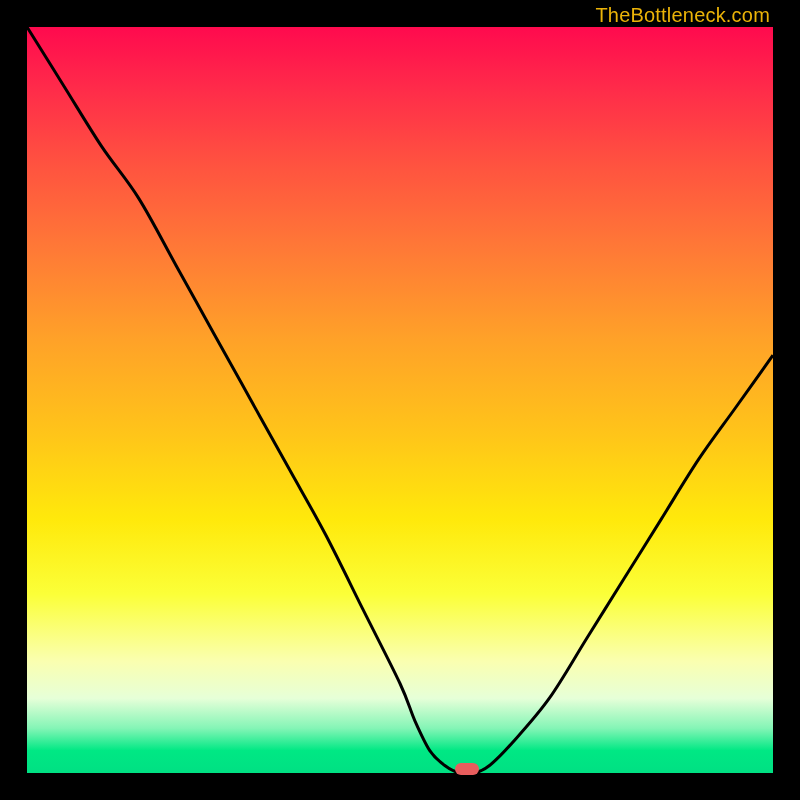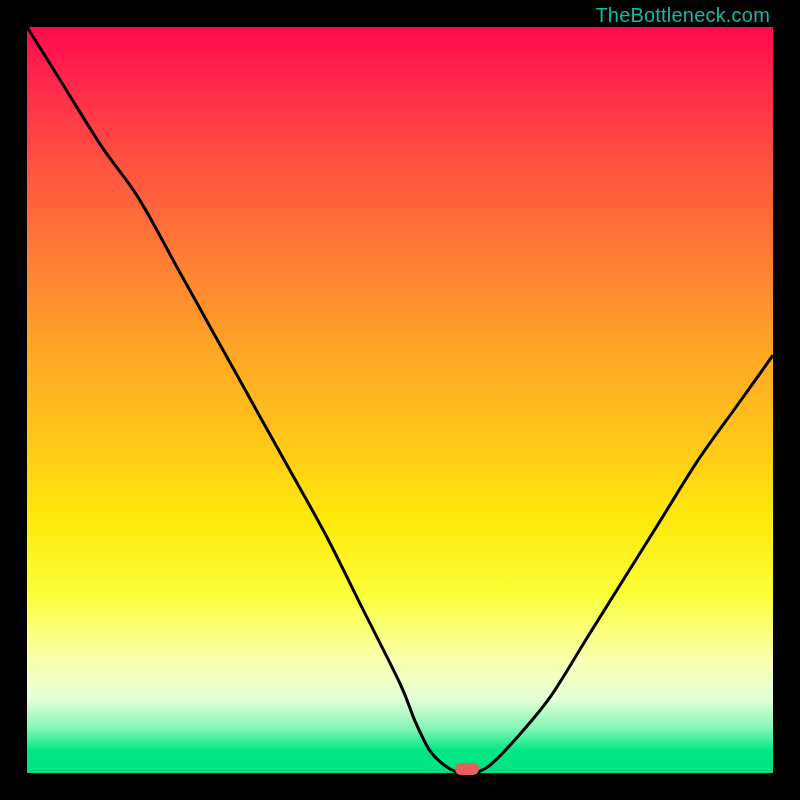--- a/index.html
+++ b/index.html
@@ -40,21 +40,21 @@
       #e6ffd8 90%,
       #84f5b6 94%,
       #00e884 97%,
       #00e083 100%
     );
   }
   .watermark {
     position: absolute;
     top: 4px;
     right: 30px;
-    color: #14b8a6;
+    color: #eab308;
     font-size: 20px;
     font-weight: 500;
     letter-spacing: 0.2px;
   }
   svg.curve {
     position: absolute;
     left: 0;
     top: 0;
     width: 746px;
     height: 746px;

